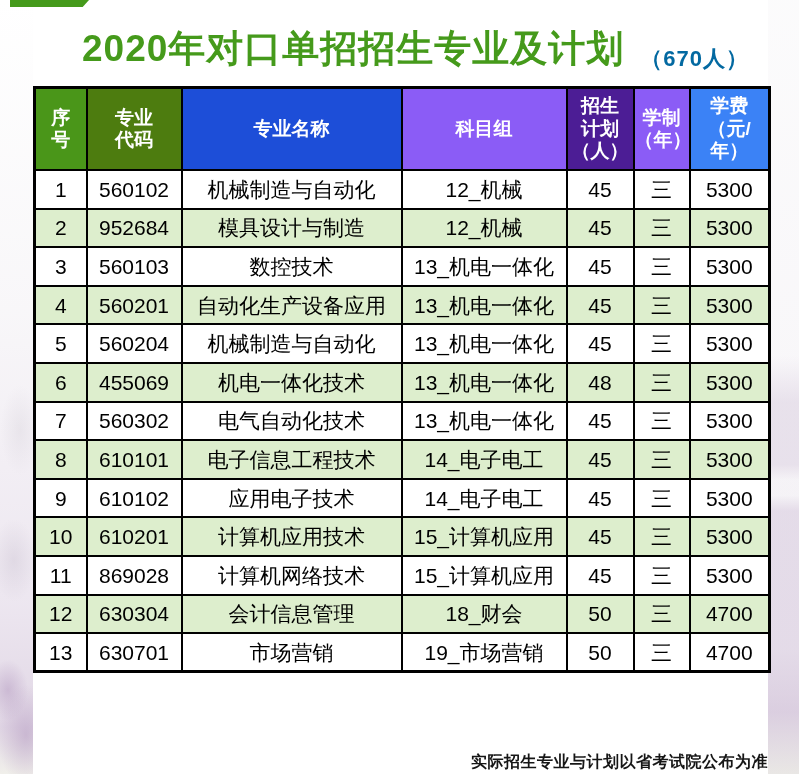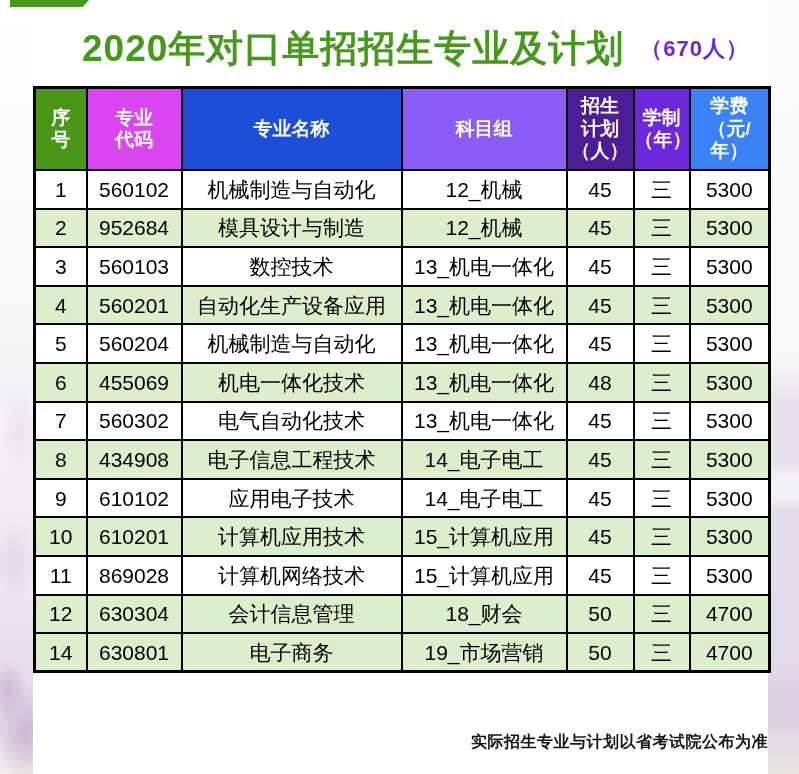--- a/index.html
+++ b/index.html
@@ -29,21 +29,21 @@
         rgba(222,220,212,.5) 100%),
       linear-gradient(to bottom, rgba(238,236,240,.2) 0%, rgba(226,219,230,.35) 100%);
   }
   
   .accent-bar{
     position:absolute;left:10px;top:0;width:79px;height:7px;
     clip-path:polygon(0 0,100% 0,92% 100%,0 100%);
   }
   .title-row{
     position:absolute;top:24px;left:0;width:100%;
-    display:flex;justify-content:center;align-items:center;gap:16px;
+    display:flex;justify-content:center;align-items:flex-end;gap:16px;
     padding-left:32px;box-sizing:border-box;
   }
   .title-main{font-size:37px;font-weight:bold;letter-spacing:1px;}
   .title-suffix{font-size:22px;font-weight:600;letter-spacing:1px;}
   table.plan{
     position:absolute;left:33px;top:86px;width:735px;
     border-collapse:collapse;table-layout:fixed;
     border:3px solid #000;
   }
   table.plan th, table.plan td{
@@ -53,58 +53,58 @@
   table.plan thead th{
     color:#ffffff;font-weight:bold;font-size:19px;line-height:1.18;
     white-space:pre-line;height:80px;
   }
   table.plan tbody tr{height:38.6px;}
   table.plan tbody td{
     font-size:21px;color:#000;background:#ffffff;line-height:1;
   }
   table.plan tbody tr.alt td{background:#ddeecd;}
   .footnote{
-    position:absolute;top:732px;right:31px;
+    position:absolute;top:752px;right:31px;
     font-size:16px;font-weight:bold;color:#161616;letter-spacing:.5px;
   }
 </style>
 </head>
 <body>
 
 <div class="wm wm-left"></div>
 <div class="wm wm-right"></div>
 <div class="accent-bar" style="background: rgb(69, 154, 27);"></div>
 
 <div class="title-row">
   <span class="title-main" style="color: rgb(69, 154, 27);">2020年对口单招招生专业及计划</span>
-  <span class="title-suffix" style="color: #6d28d9;">（670人）</span>
+  <span class="title-suffix" style="color: #0369a1;">（670人）</span>
 </div>
 
 <table class="plan">
   <colgroup>
     <col style="width:52px">
       <col style="width:95px">
       <col style="width:220px">
     <col style="width:165px">
       <col style="width:67px">
       <col style="width:56px">
     <col style="width:80px">
   </colgroup>
   <thead>
     <tr id="header-row">
         <th style="background: rgb(74, 150, 25);">序
 号</th>
-        <th style="background: #d946ef; font-family: Liberation Serif, serif;">专业
+        <th style="background: #4d7c0f; font-family: Liberation Serif, serif;">专业
 代码</th>
         <th style="background: #1d4ed8;">专业名称</th>
         <th style="background: #8b5cf6;">科目组</th>
         <th style="background: #4c1d95;">招生
 计划
 （人）</th>
-        <th style="background: #6d28d9;">学制
+        <th style="background: #8b5cf6;">学制
 （年）</th>
         <th style="background: #3b82f6;">学费
 （元/年）</th>
       </tr>
   </thead>
   <tbody id="table-body">
       <tr>
         <td>1</td>
         <td>560102</td>
         <td>机械制造与自动化</td>
@@ -162,21 +162,21 @@
         <td>7</td>
         <td>560302</td>
         <td>电气自动化技术</td>
         <td>13_机电一体化</td>
         <td>45</td>
         <td>三</td>
         <td>5300</td>
       </tr>
       <tr class="alt">
         <td>8</td>
-        <td>434908</td>
+        <td>610101</td>
         <td>电子信息工程技术</td>
         <td>14_电子电工</td>
         <td>45</td>
         <td>三</td>
         <td>5300</td>
       </tr>
       <tr>
         <td>9</td>
         <td>610102</td>
         <td>应用电子技术</td>
@@ -205,24 +205,24 @@
       </tr>
       <tr class="alt">
         <td>12</td>
         <td>630304</td>
         <td>会计信息管理</td>
         <td>18_财会</td>
         <td>50</td>
         <td>三</td>
         <td>4700</td>
       </tr>
-      <tr class="alt">
-        <td>14</td>
-        <td>630801</td>
-        <td>电子商务</td>
+      <tr>
+        <td>13</td>
+        <td>630701</td>
+        <td>市场营销</td>
         <td>19_市场营销</td>
         <td>50</td>
         <td>三</td>
         <td>4700</td>
       </tr>
     </tbody>
 </table>
 
 <div class="footnote">实际招生专业与计划以省考试院公布为准</div>
 

